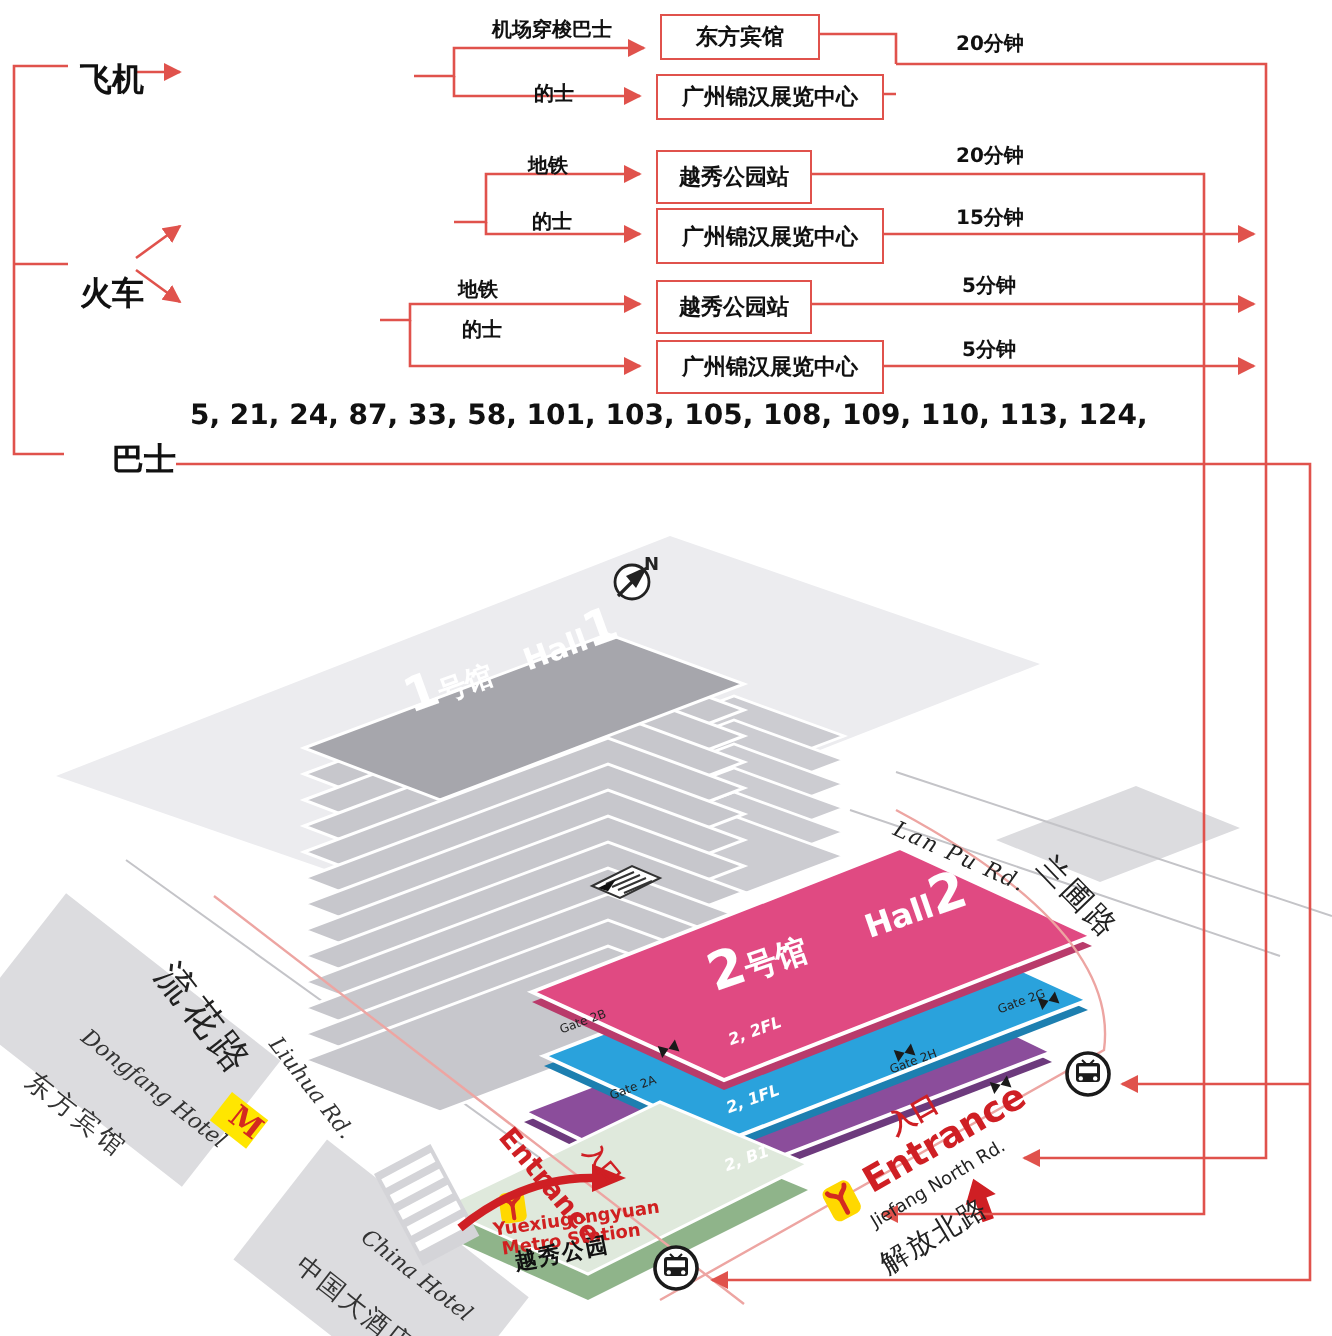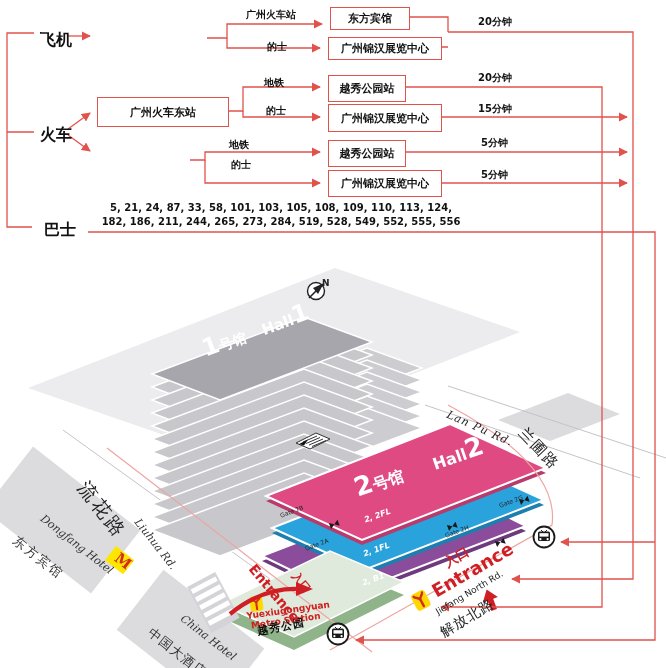--- a/index.html
+++ b/index.html
@@ -172,47 +172,45 @@
       <path d="M190,160 H205 V152 H320" marker-end="url(#arr)"></path>
       <path d="M205,160 V183 H320" marker-end="url(#arr)"></path>
       <path d="M404,152 H627" marker-end="url(#arr)"></path>
       <path d="M440,183 H627" marker-end="url(#arr)"></path>
       <path d="M88,232 H655 V640 H356" marker-end="url(#arr)"></path>
       <path d="M655,542 H561" marker-end="url(#arr)"></path>
     </g>
   </svg>
 
   <div class="lbl" style="left:40px;top:30px;">飞机</div>
-  <div class="lbl" style="left:40px;top:125px;">火车</div>
-  <div class="lbl" style="left:44px;top:220px;">巴士</div>
+  <div class="lbl" style="left:40px;top:137px;">火车</div>
+  <div class="lbl" style="left:56px;top:220px;">巴士</div>
 
   <div class="fbox" style="left:330px;top:7px;width:78px;height:21px;">东方宾馆</div>
   <div class="fbox" style="left:328px;top:37px;width:112px;height:21px;">广州锦汉展览中心</div>
-  <div class="fbox" style="left:97px;top:97px;width:130px;height:28px;">广州火车东站</div>
   <div class="fbox" style="left:328px;top:75px;width:76px;height:25px;">越秀公园站</div>
   <div class="fbox" style="left:328px;top:104px;width:112px;height:26px;">广州锦汉展览中心</div>
   <div class="fbox" style="left:328px;top:140px;width:76px;height:25px;">越秀公园站</div>
   <div class="fbox" style="left:328px;top:170px;width:112px;height:25px;">广州锦汉展览中心</div>
 
-  <div class="lbl" style="left:246px;top:8px;font-size:10px;">广州火车站</div>
+  <div class="lbl" style="left:246px;top:8px;font-size:10px;">机场穿梭巴士</div>
   <div class="lbl" style="left:267px;top:40px;font-size:10px;">的士</div>
   <div class="lbl" style="left:264px;top:76px;font-size:10px;">地铁</div>
   <div class="lbl" style="left:266px;top:104px;font-size:10px;">的士</div>
   <div class="lbl" style="left:229px;top:138px;font-size:10px;">地铁</div>
   <div class="lbl" style="left:231px;top:158px;font-size:10px;">的士</div>
 
   <div class="lbl" style="left:478px;top:15px;font-size:10px;">20分钟</div>
   <div class="lbl" style="left:478px;top:71px;font-size:10px;">20分钟</div>
   <div class="lbl" style="left:478px;top:102px;font-size:10px;">15分钟</div>
   <div class="lbl" style="left:481px;top:136px;font-size:10px;">5分钟</div>
   <div class="lbl" style="left:481px;top:168px;font-size:10px;">5分钟</div>
 
-  <div class="lbl" style="left:95px;top:201px;width:372px;text-align:center;font-size:10px;line-height:14px;">
+  <div class="lbl" style="left:95px;top:201px;width:372px;font-size:14px;line-height:14px;">
     <div>5, 21, 24, 87, 33, 58, 101, 103, 105,  108, 109, 110,  113,  124,</div>
-    <div>182, 186, 211, 244, 265, 273, 284, 519, 528, 549, 552, 555, 556</div>
   </div>
 
   <div class="mlabel" style="left:322px;top:278px;font-size:9px;font-weight:bold;color:#222;">N</div>
 
   <div class="mlabel" style="left:198px;top:336px;transform:rotate(-20deg);color:#fff;font-weight:bold;">
     <span style="font-size:24px;">1</span><span style="font-size:14px;">号馆</span>
     <span style="font-size:15px;margin-left:12px;">Hall</span><span style="font-size:24px;">1</span>
   </div>
 
   <div class="mlabel" style="left:350px;top:474px;transform:rotate(-19deg);color:#fff;font-weight:bold;">

